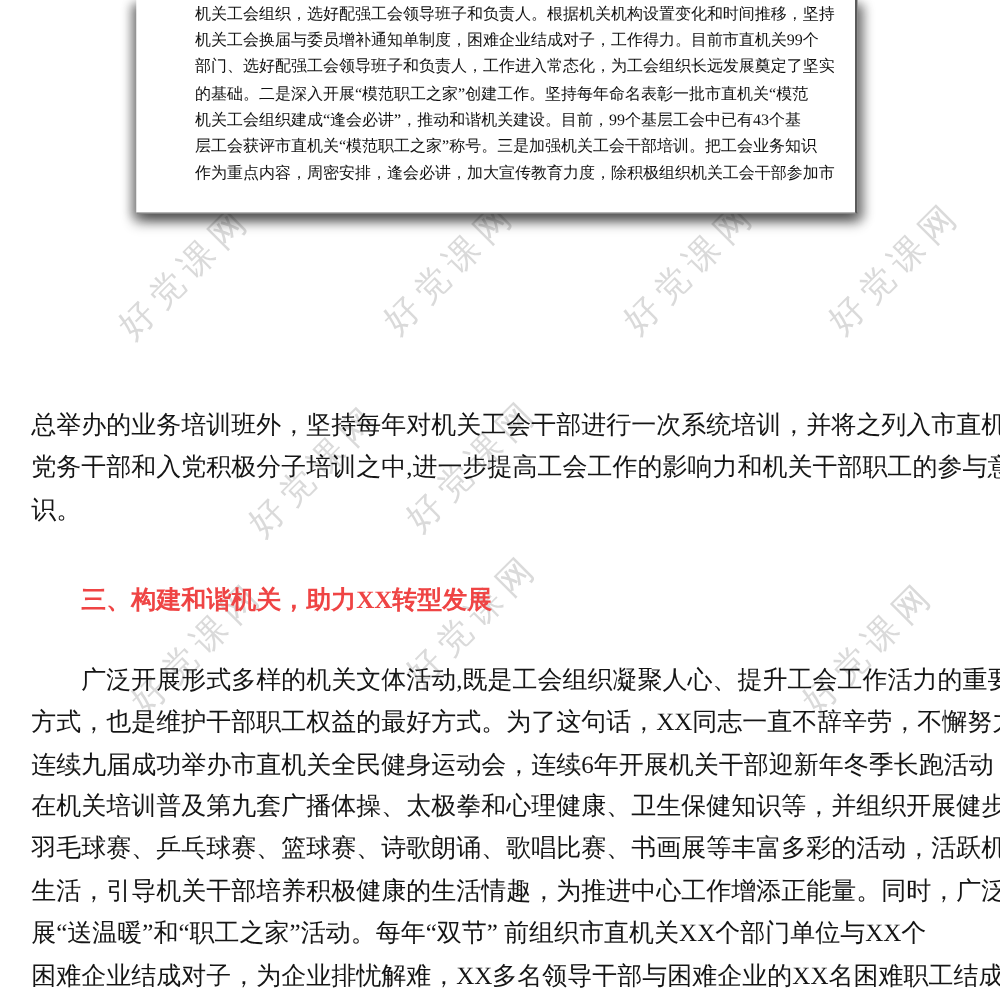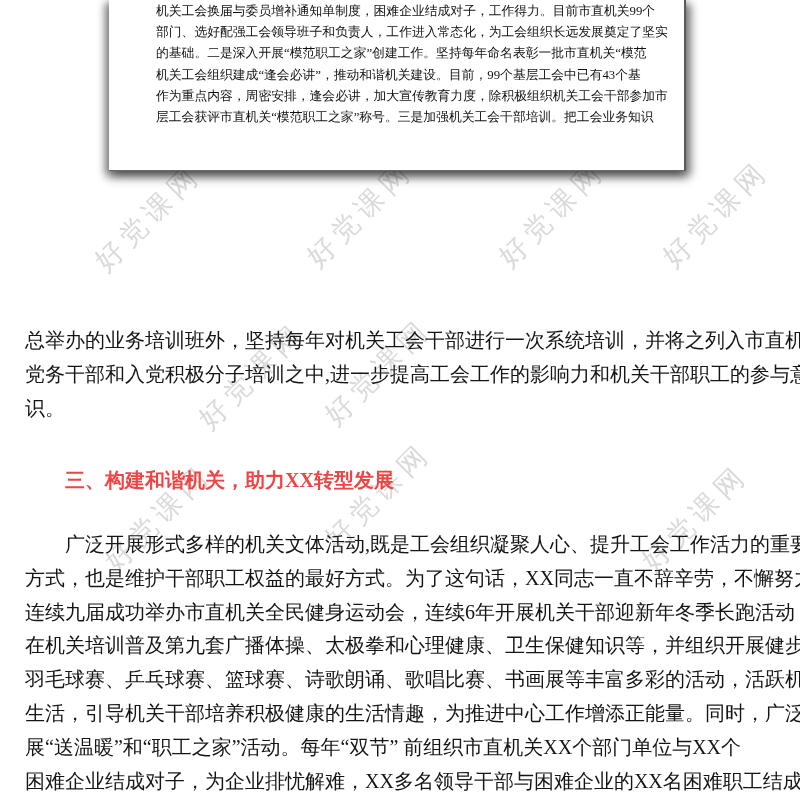--- a/index.html
+++ b/index.html
@@ -83,26 +83,27 @@
     <span class="wm" style="left:552px; top:214px;">好党课网</span>
     <span class="wm" style="left:716px; top:214px;">好党课网</span>
     <span class="wm" style="left:252px; top:376px;">好党课网</span>
     <span class="wm" style="left:378px; top:372px;">好党课网</span>
     <span class="wm" style="left:158px; top:518px;">好党课网</span>
     <span class="wm" style="left:378px; top:496px;">好党课网</span>
     <span class="wm" style="left:695px; top:518px;">好党课网</span>
   </div>
 
   <div class="prev-page">
+    <div class="pp-line">机关工会组织，选好配强工会领导班子和负责人。根据机关机构设置变化和时间推移，坚持</div>
     <div class="pp-line">机关工会换届与委员增补通知单制度，困难企业结成对子，工作得力。目前市直机关99个</div>
     <div class="pp-line">部门、选好配强工会领导班子和负责人，工作进入常态化，为工会组织长远发展奠定了坚实</div>
     <div class="pp-line">的基础。二是深入开展“模范职工之家”创建工作。坚持每年命名表彰一批市直机关“模范</div>
     <div class="pp-line">机关工会组织建成“逢会必讲”，推动和谐机关建设。目前，99个基层工会中已有43个基</div>
+    <div class="pp-line">层工会获评市直机关“模范职工之家”称号。三是加强机关工会干部培训。把工会业务知识</div>
     <div class="pp-line">作为重点内容，周密安排，逢会必讲，加大宣传教育力度，除积极组织机关工会干部参加市</div>
-    <div class="pp-line">层工会获评市直机关“模范职工之家”称号。三是加强机关工会干部培训。把工会业务知识</div>
   </div>
 
   <div class="doc-text">
 
     <div class="para p1">
       <div class="line">总举办的业务培训班外，坚持每年对机关工会干部进行一次系统培训，并将之列入市直机关</div>
       <div class="line">党务干部和入党积极分子培训之中,进一步提高工会工作的影响力和机关干部职工的参与意</div>
       <div class="line">识。</div>
     </div>
 

